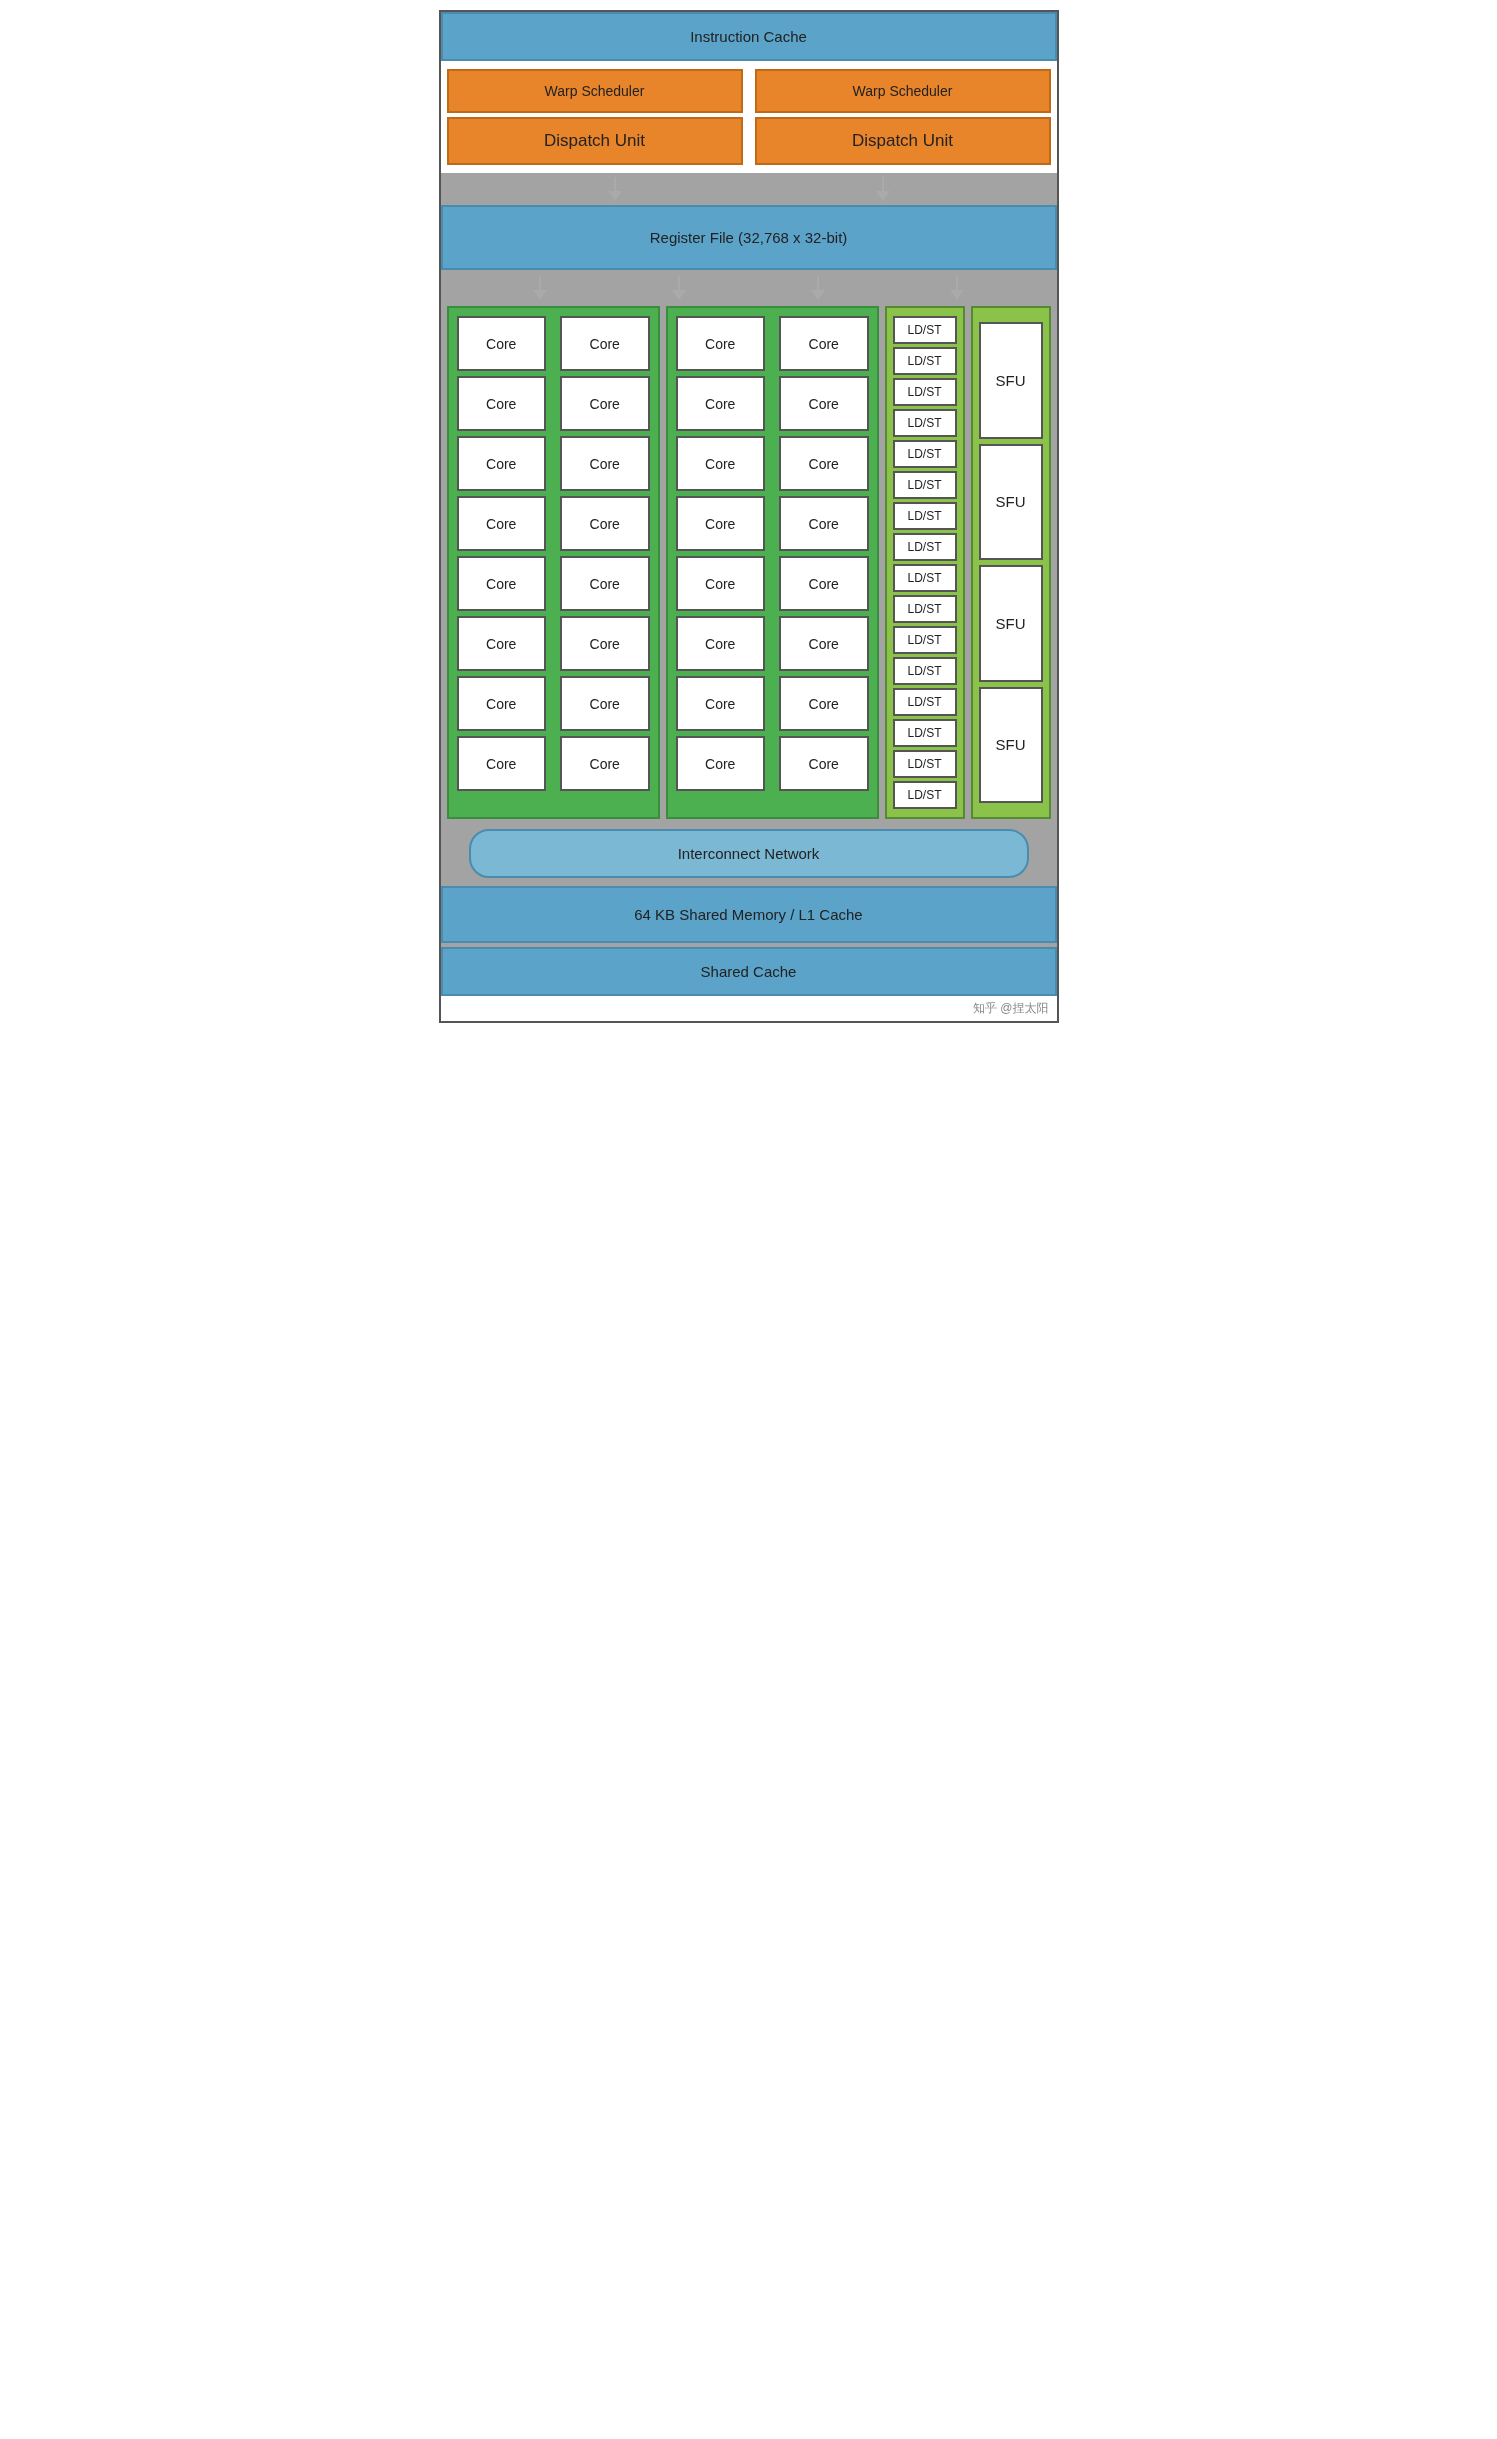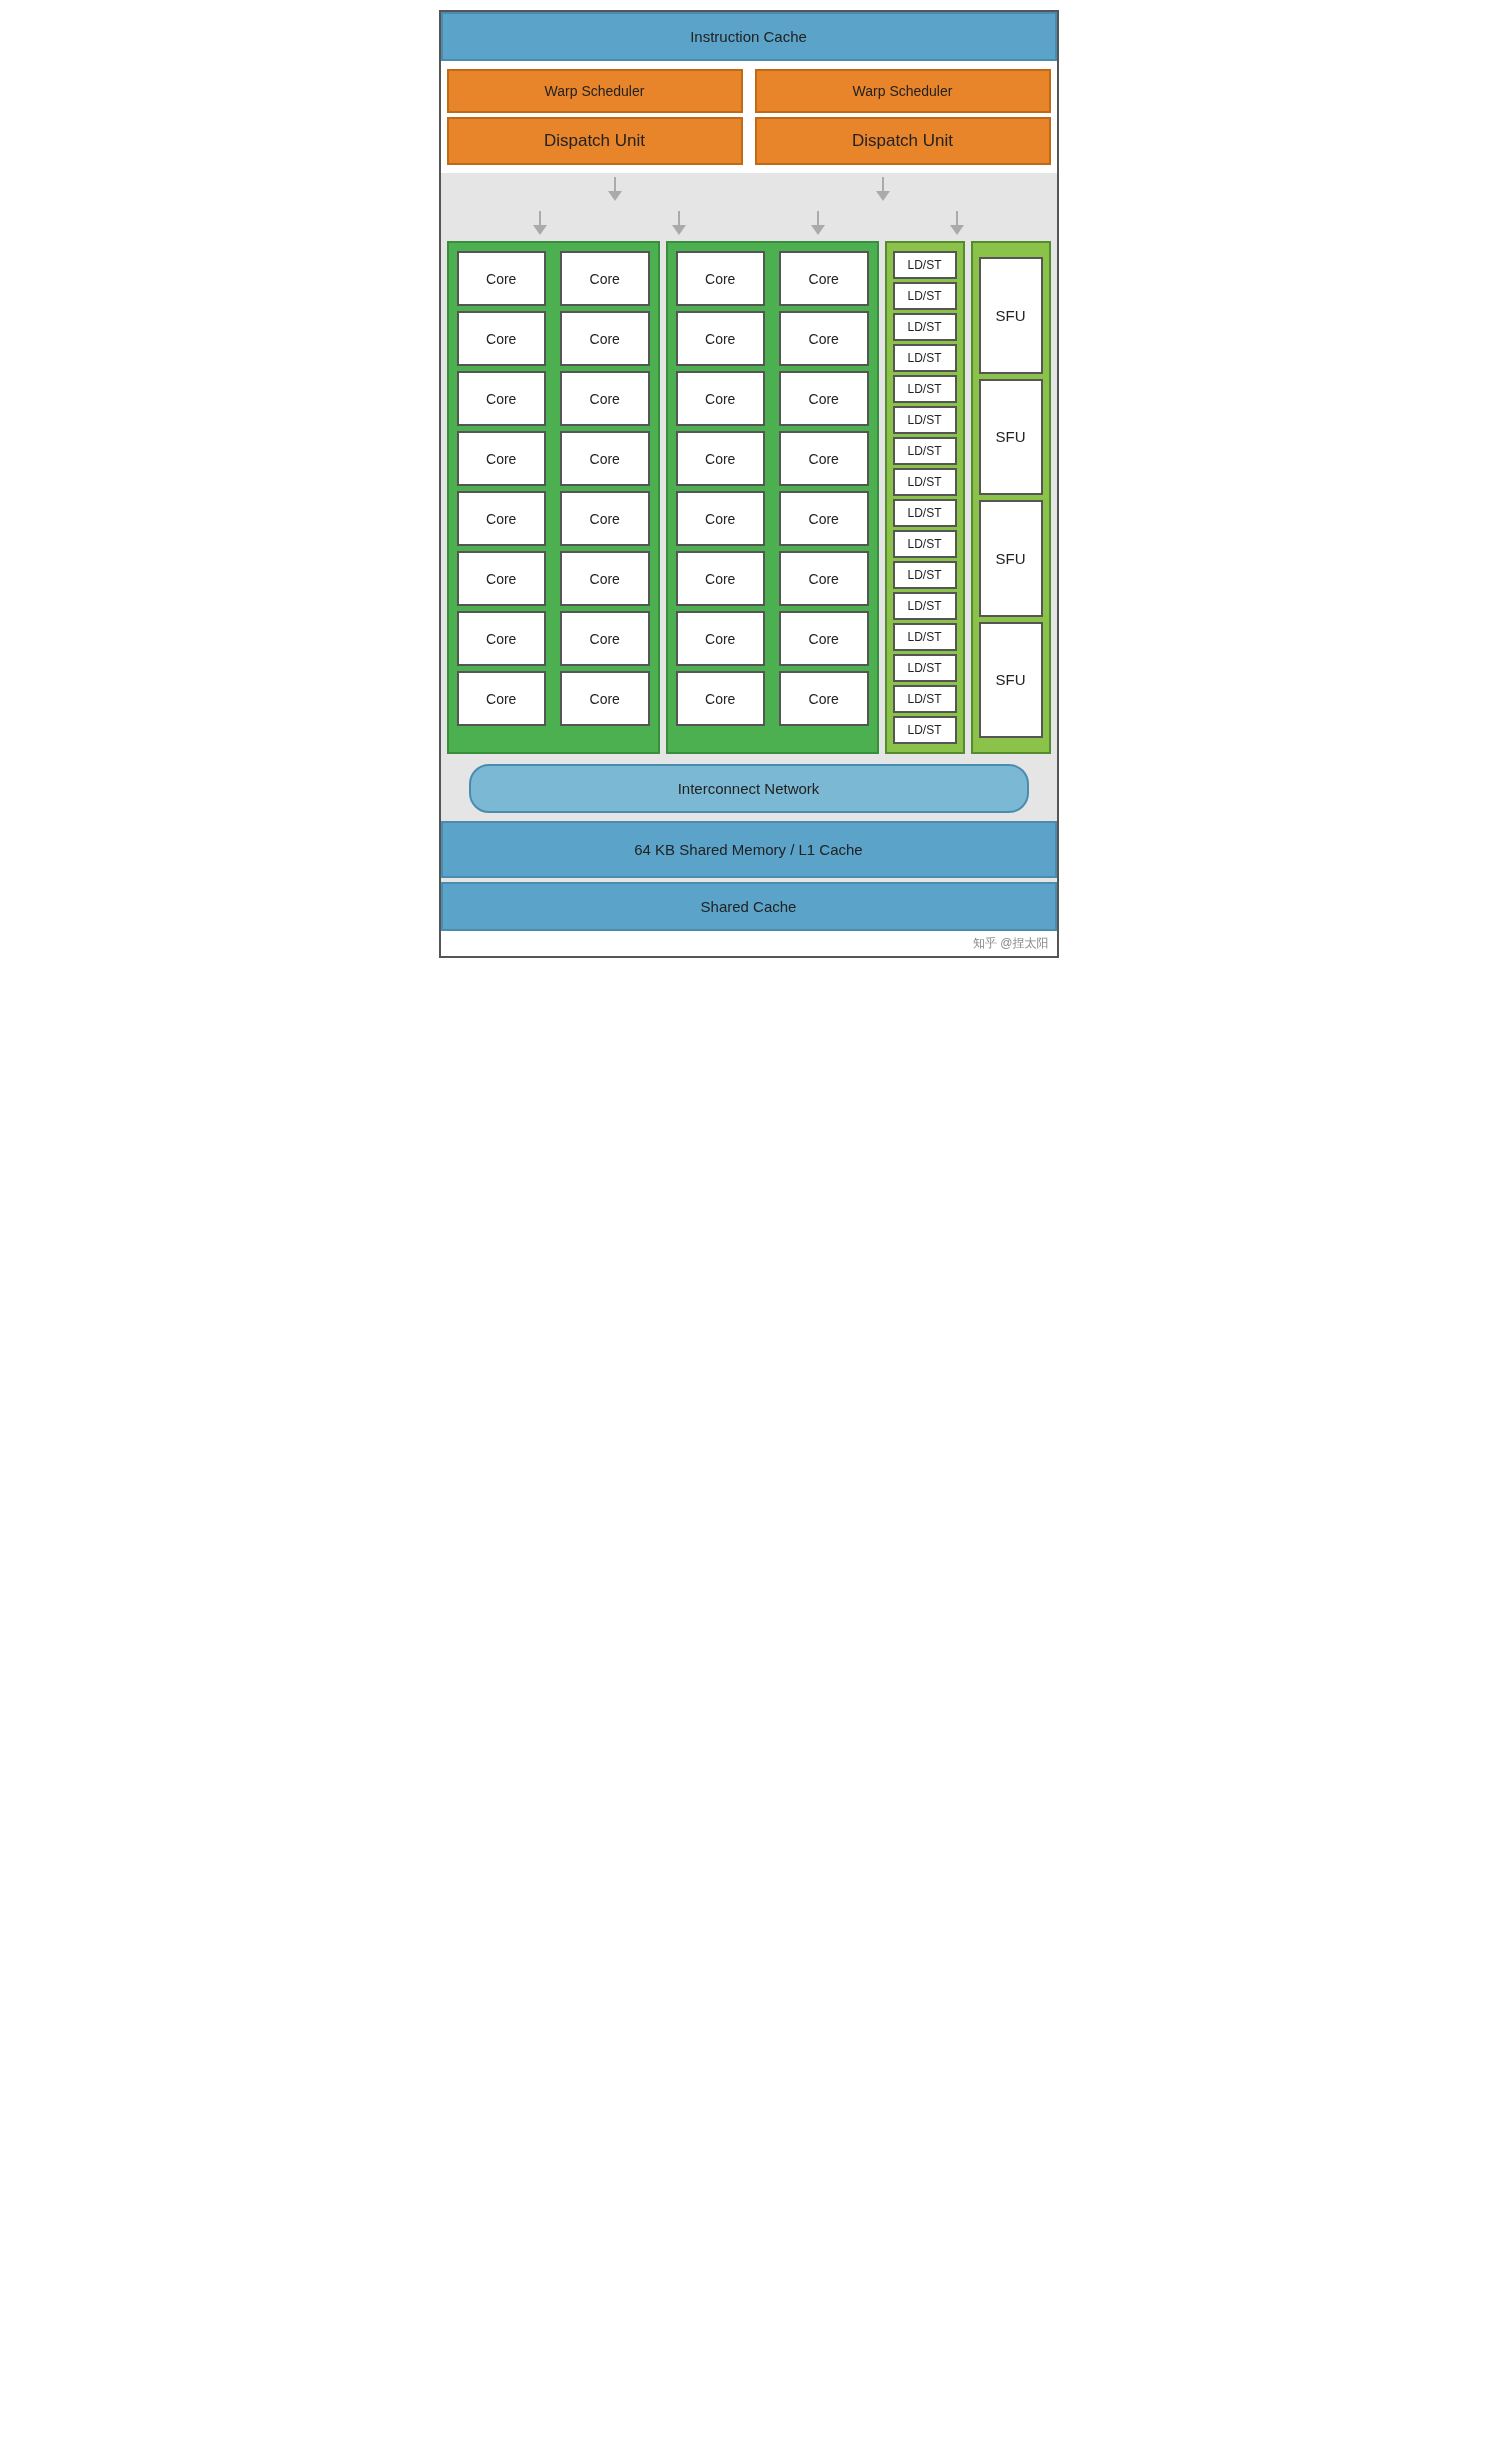--- a/index.html
+++ b/index.html
@@ -11,21 +11,21 @@
       align-items: flex-start;
       padding: 10px;
     }
     .diagram {
       width: 620px;
       display: flex;
       flex-direction: column;
       align-items: stretch;
       gap: 0;
       border: 2px solid #555;
-      background: #e5e5e5;
+      background: #a3a3a3;
     }
     
     .instr-cache {
       background: #5ba3c9;
       border: 2px solid #4a8cb0;
       text-align: center;
       padding: 14px 10px;
       font-size: 15px;
       color: #222;
     }
@@ -237,20 +237,21 @@
 
   <div class="arrows-row">
     <div class="arrow-down">
         <div class="arrow-line"></div>
       </div>
     <div class="arrow-down">
         <div class="arrow-line"></div>
       </div>
   </div>
 
+  <div class="register-file">Register File (32,768 x 32-bit)</div>
 
   <div class="arrows-row2">
     <div class="arrow-down">
         <div class="arrow-line"></div>
       </div>
     <div class="arrow-down">
         <div class="arrow-line"></div>
       </div>
     <div class="arrow-down">
         <div class="arrow-line"></div>

